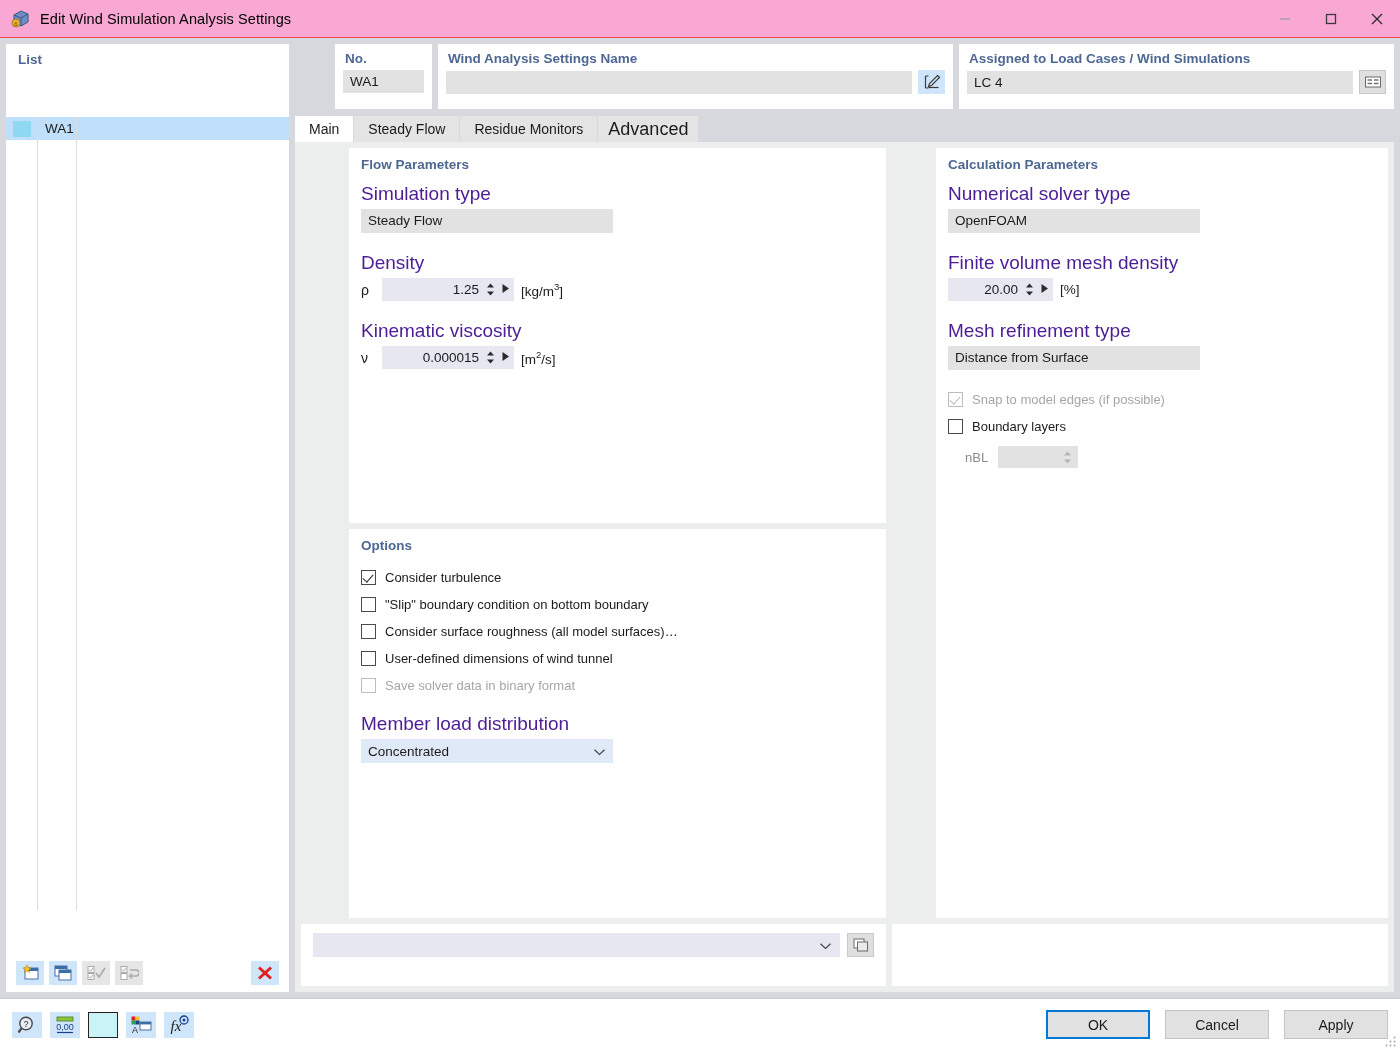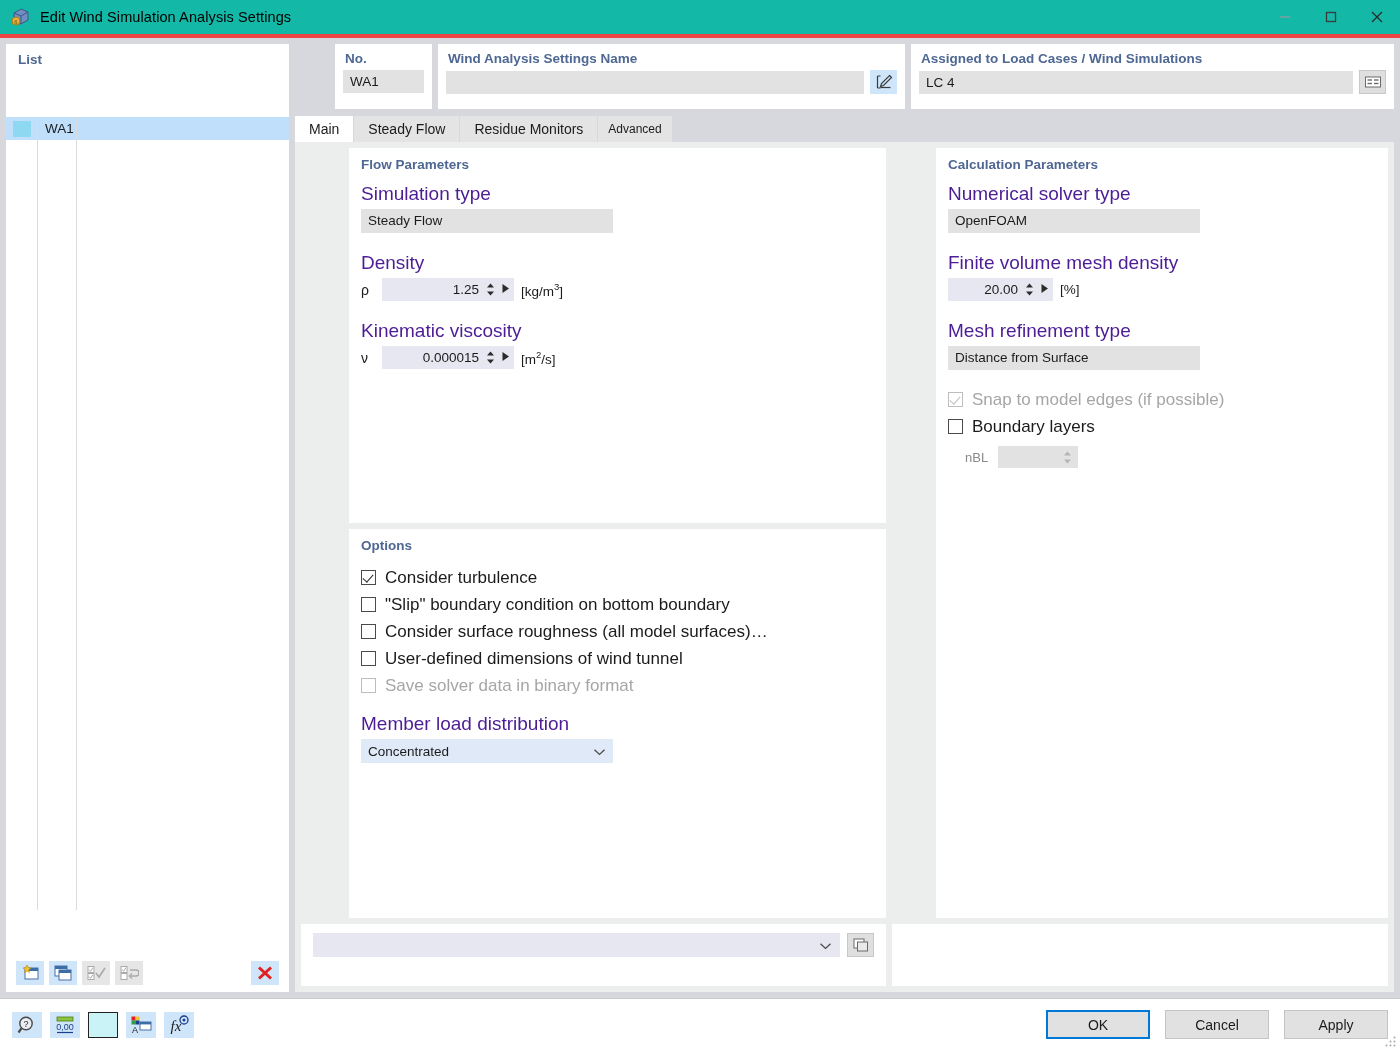--- a/index.html
+++ b/index.html
@@ -17,23 +17,23 @@
   #window {
     position: relative;
     width: 1400px; height: 1050px;
     background: #d6d8dd;
     display: flex; flex-direction: column;
   }
 
   
   #titlebar {
     height: 38px; min-height: 38px;
-    background: #14b8a6;
+    background: #f9a8d4;
     display: flex; align-items: center;
-    border-bottom: 4px solid #ef4444;
+    border-bottom: 1px solid #ef4444;
   }
   #app-icon {
     width: 22px; height: 22px; margin-left: 10px; margin-right: 8px;
     position: relative; flex: none;
   }
   #title-text {
     font-size: 14.5px; color: #000; letter-spacing: .1px;
   }
   .wbtns { margin-left: auto; display: flex; height: 38px; }
   .wbtn {
@@ -83,21 +83,21 @@
   }
   .tb-btn.dim { background: #e6e6e6; }
   .tb-spacer { flex: 1; }
 
   
   #main { flex: 1; display: flex; flex-direction: column; min-width: 0; }
   #header-row { display: flex; gap: 6px; height: 65px; min-height: 65px; padding-left: 40px; }
   .hdr-box { background: #ffffff; display: flex; flex-direction: column; }
   #no-box { width: 97px; flex: none; }
   #name-box { flex: 1; min-width: 0; }
-  #assigned-box { width: 483px; flex: none; }
+  #assigned-box { width: 435px; flex: none; }
   .hdr-label {
     color: #4e6793; font-weight: bold; font-size: 13.5px;
     padding: 7px 0 4px 10px;
   }
   .hdr-field-row { display: flex; align-items: center; padding: 0 8px 0 8px; gap: 6px; }
   .ro-input {
     background: #e2e2e2; height: 23px; line-height: 23px;
     padding-left: 7px; font-size: 13.5px; flex: 1; min-width: 0;
     white-space: nowrap; overflow: hidden;
   }
@@ -112,21 +112,21 @@
     margin-top: 7px; height: 26px; display: flex; align-items: flex-end;
     background: transparent;
   }
   .tab {
     height: 26px; padding: 0 14px;
     display: flex; align-items: center; justify-content: center;
     background: #e4e4e4; color: #1b1b1b; font-size: 14px;
     border-right: 1px solid #d6d8dd;
   }
   .tab.active { background: #ffffff; }
-  .tab.small { font-size: 12px; padding: 0 10px; }
+  .tab.small { font-size: 18px; padding: 0 10px; }
 
   
   #tabpage {
     flex: 1; background: #eceded; padding: 6px; display: flex; flex-direction: column;
     gap: 6px; min-height: 0; margin-bottom: 6px;
   }
   #cols { flex: 1; display: flex; gap: 6px; min-height: 0; }
   #col-left { width: 585px; flex: none; display: flex; flex-direction: column; gap: 6px; padding-left: 48px; }
   #col-right { flex: 1; display: flex; flex-direction: column; gap: 6px; padding-left: 44px; }
   .grp {
@@ -169,21 +169,21 @@
     width: 15px; height: 15px; border: 1.4px solid #4a4a4a; background: #fff;
     flex: none; position: relative;
   }
   .cb.disabled { border-color: #bdbdbd; }
   .cb.checked::after {
     content: ""; position: absolute; left: 3px; top: 1px;
     width: 5px; height: 9px; border: solid #2b2b2b;
     border-width: 0 1.8px 1.8px 0; transform: rotate(42deg);
   }
   .cb.checked.disabled::after { border-color: #bdbdbd; }
-  .cb-label { font-size: 17px; color: #1b1b1b; }
+  .cb-label { font-size: 13px; color: #1b1b1b; }
   .cb-label.disabled { color: #a6a6a6; }
 
   
   .combo {
     width: 252px; height: 24px; background: #dfe9f7;
     display: flex; align-items: center; padding: 0 7px; font-size: 13.5px;
   }
   .combo .cv { flex: 1; }
   .combo .chev { color: #4a4a4a; }
 

